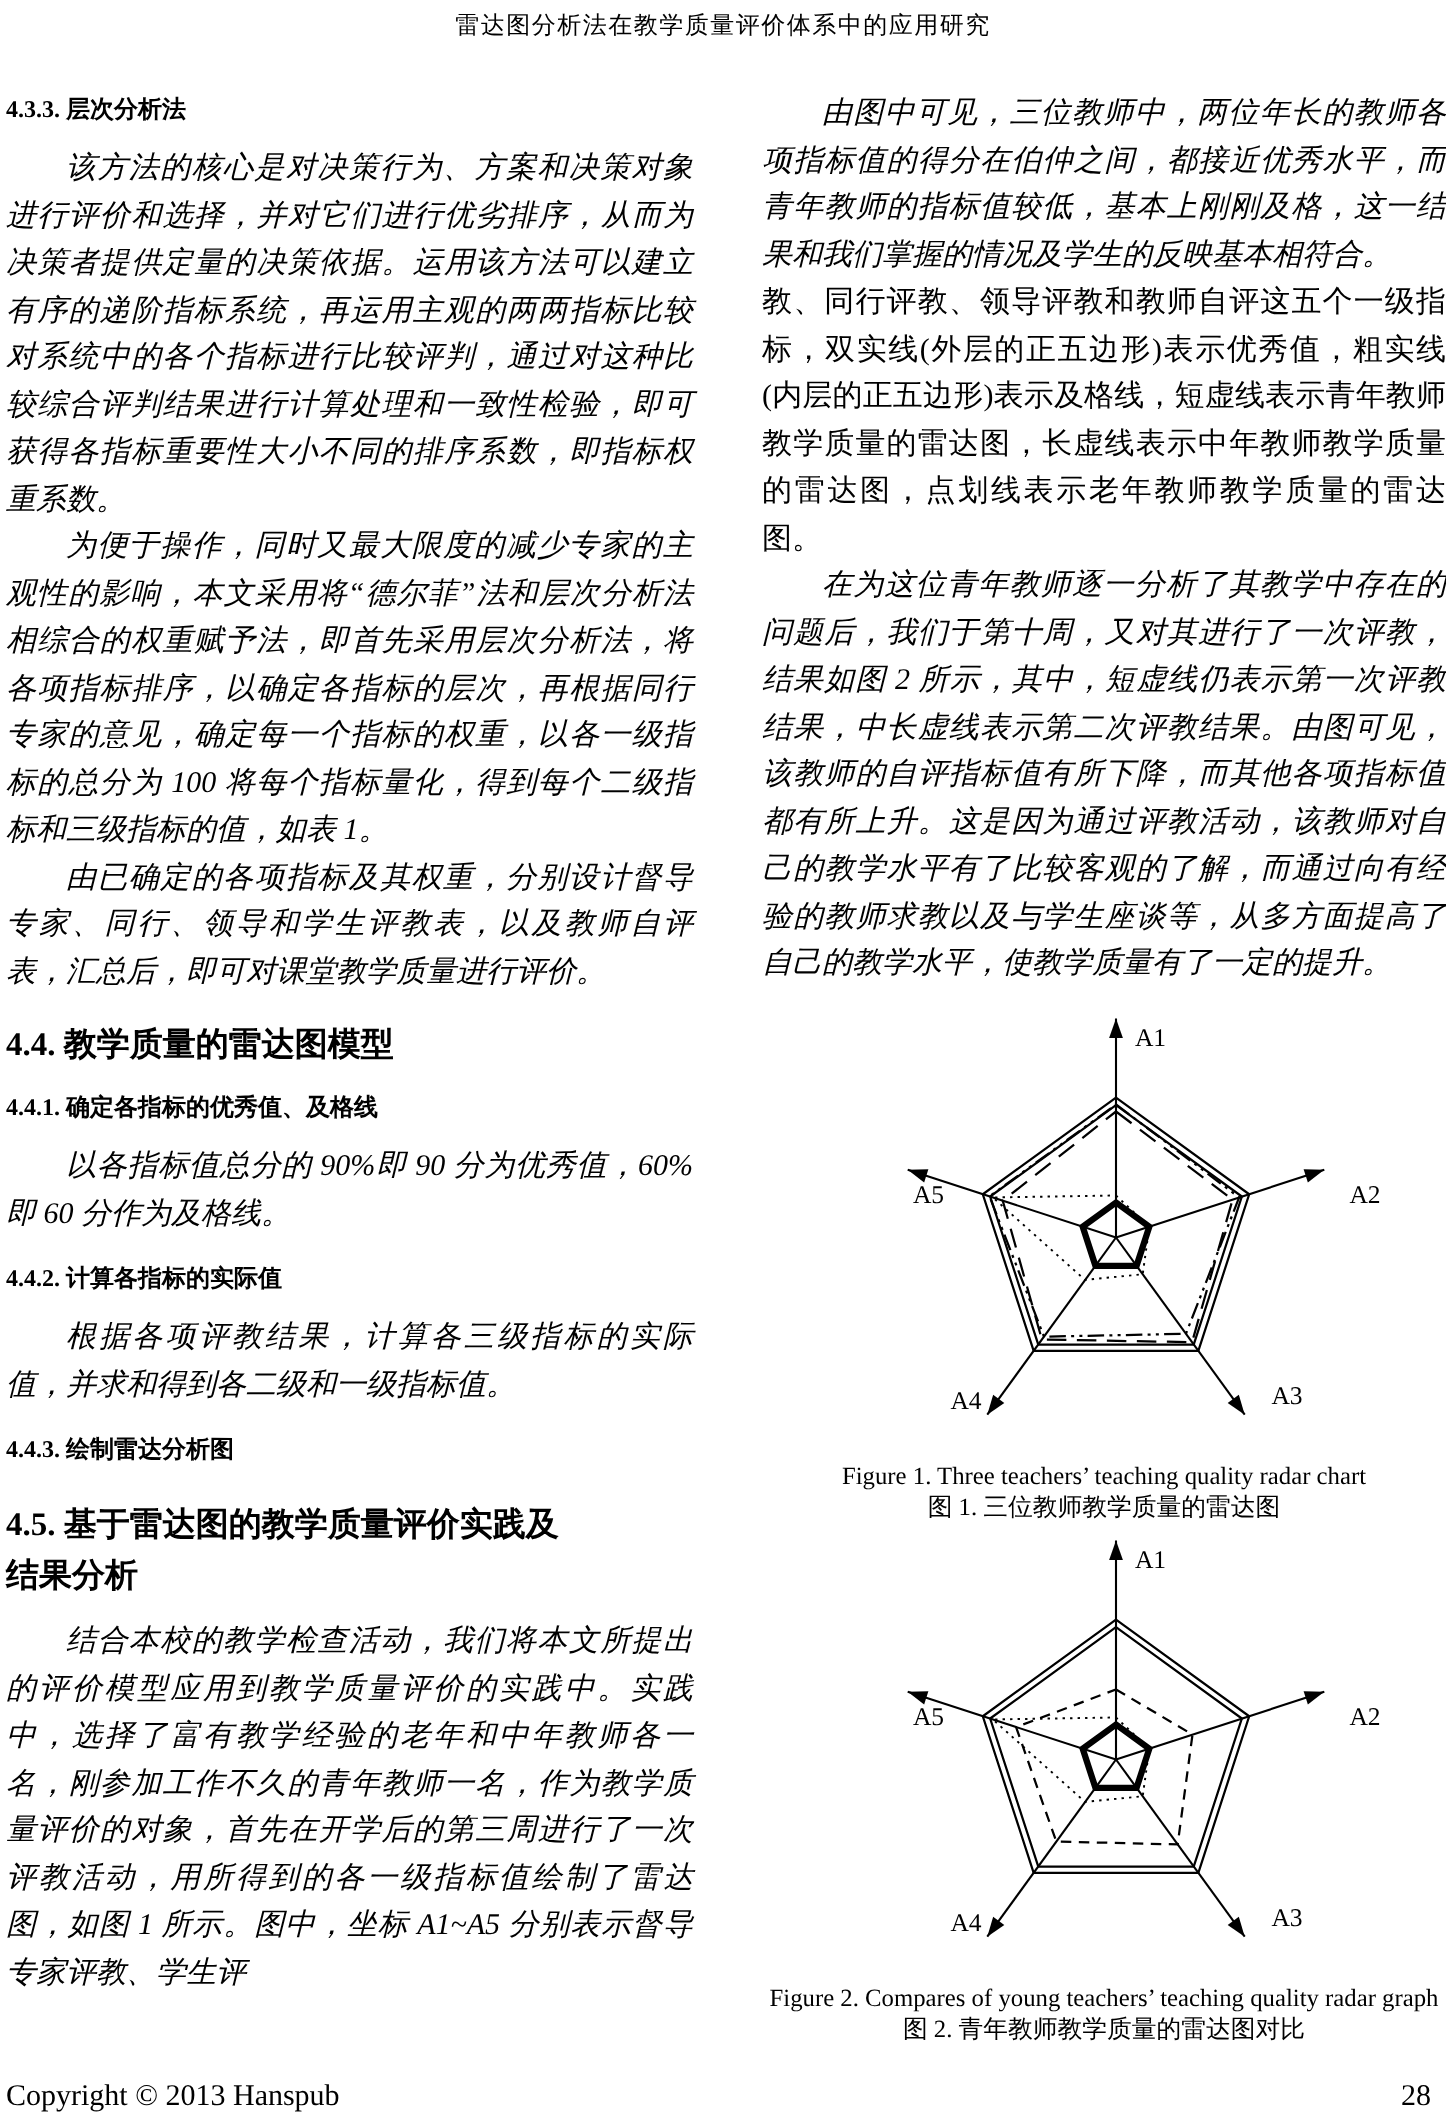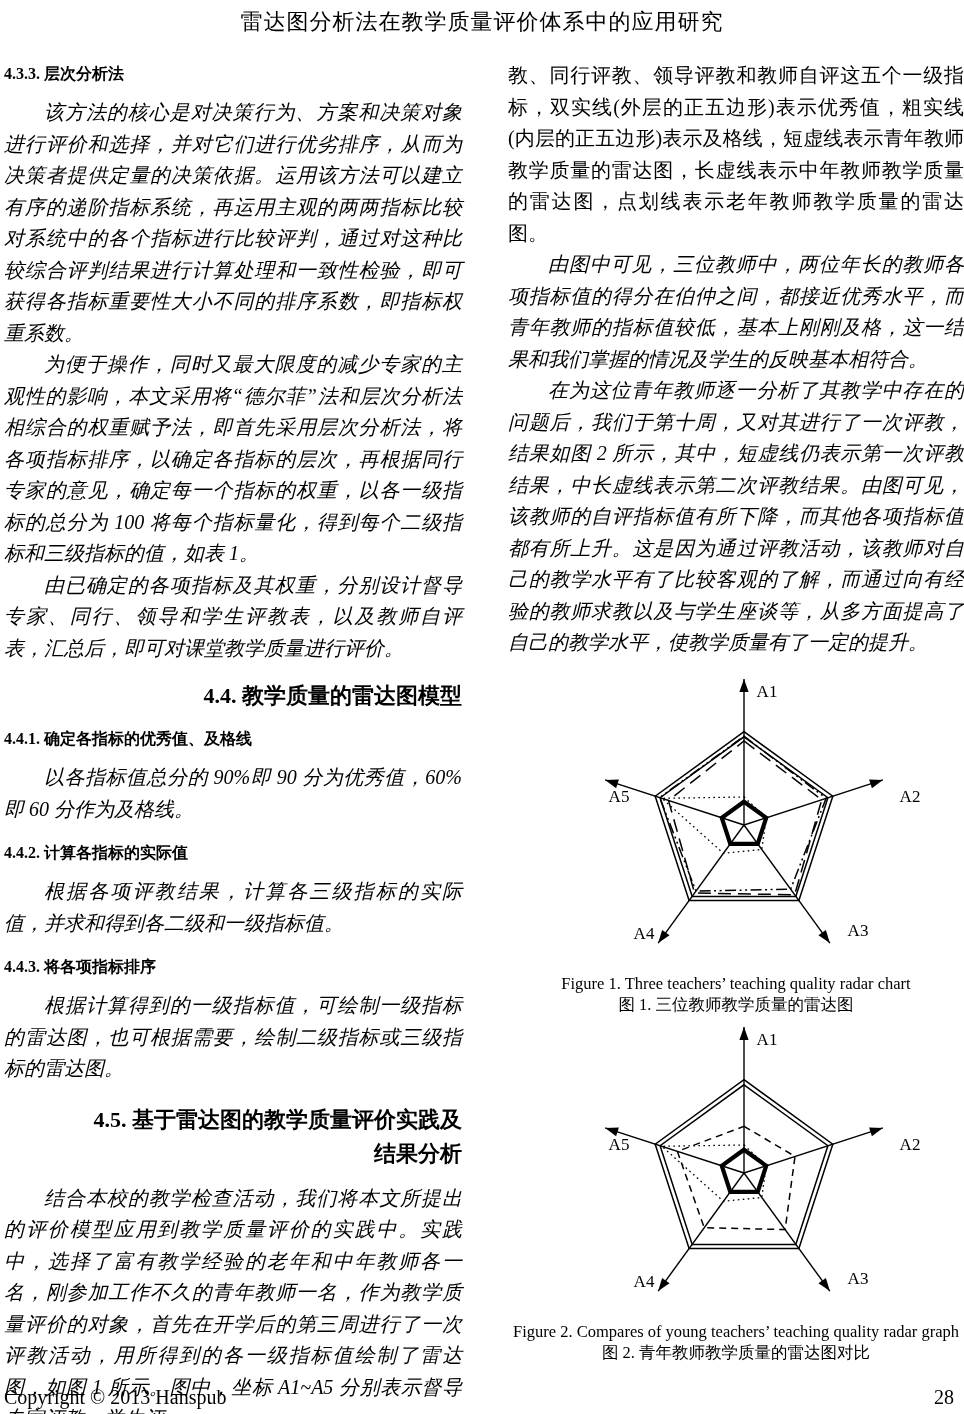--- a/index.html
+++ b/index.html
@@ -3,30 +3,30 @@
 <meta charset="utf-8">
 <style>
   html,body{margin:0;padding:0;}
   body{
     width:964px;height:1414px;position:relative;background:#ffffff;color:#000;
     font-family:"Liberation Serif","DejaVu Serif",serif;
     overflow:hidden;
   }
   .page-title{
     position:absolute;top:7px;left:0;width:100%;
-    text-align:center;font-size:22px;letter-spacing:1px;
+    text-align:center;font-size:16px;letter-spacing:1px;
   }
   .col{position:absolute;top:60px;}
   .col-left{left:4px;width:458px;}
   .col-right{left:508px;width:456px;}
   p.body{font-size:20px;line-height:31.5px;text-align:justify;margin:0;}
   p.ind{text-indent:2em;font-style:italic;}
   h3.sec{font-size:16px;font-weight:bold;margin:14px 0 9px;line-height:28px;}
   h3.first{margin-top:0;}
-  h2.sec{font-size:22px;font-weight:bold;margin:17px 0 10px;line-height:30px;text-align:right;}
+  h2.sec{font-size:22px;font-weight:bold;margin:17px 0 10px;line-height:30px;}
   h2.h45{line-height:34px;margin:18px 0 12px;}
   .h45-line2{display:block;}
   figure{margin:0;}
   figure.fig1{margin-top:14px;}
   figure.fig2{margin-top:6px;}
   figure svg{display:block;margin:0 auto;}
   figcaption{
     text-align:center;font-weight:normal;font-size:16.5px;line-height:21px;margin-top:2px;
   }
   .page-footer{
@@ -46,30 +46,29 @@
   <p class="body ind">由已确定的各项指标及其权重，分别设计督导专家、同行、领导和学生评教表，以及教师自评表，汇总后，即可对课堂教学质量进行评价。</p>
 
   <h2 class="sec">4.4. 教学质量的雷达图模型</h2>
 
   <h3 class="sec">4.4.1. 确定各指标的优秀值、及格线</h3>
   <p class="body ind">以各指标值总分的 90%即 90 分为优秀值，60%即 60 分作为及格线。</p>
 
   <h3 class="sec">4.4.2. 计算各指标的实际值</h3>
   <p class="body ind">根据各项评教结果，计算各三级指标的实际值，并求和得到各二级和一级指标值。</p>
 
-  <h3 class="sec">4.4.3. 将各项指标排序</h3>
-  <p class="body ind">根据计算得到的一级指标值，可绘制一级指标的雷达图，也可根据需要，绘制二级指标或三级指标的雷达图。</p>
+  <h3 class="sec">4.4.3. 绘制雷达分析图</h3>
 
   <h2 class="sec h45"><span>4.5. 基于雷达图的教学质量评价实践及</span><span class="h45-line2">结果分析</span></h2>
   <p class="body ind">结合本校的教学检查活动，我们将本文所提出的评价模型应用到教学质量评价的实践中。实践中，选择了富有教学经验的老年和中年教师各一名，刚参加工作不久的青年教师一名，作为教学质量评价的对象，首先在开学后的第三周进行了一次评教活动，用所得到的各一级指标值绘制了雷达图，如图 1 所示。图中，坐标 A1~A5 分别表示督导专家评教、学生评</p>
 </div>
 
 <div class="col col-right">
+  <p class="body ind">由图中可见，三位教师中，两位年长的教师各项指标值的得分在伯仲之间，都接近优秀水平，而青年教师的指标值较低，基本上刚刚及格，这一结果和我们掌握的情况及学生的反映基本相符合。</p>
   <p class="body">教、同行评教、领导评教和教师自评这五个一级指标，双实线(外层的正五边形)表示优秀值，粗实线(内层的正五边形)表示及格线，短虚线表示青年教师教学质量的雷达图，长虚线表示中年教师教学质量的雷达图，点划线表示老年教师教学质量的雷达图。</p>
-  <p class="body ind">由图中可见，三位教师中，两位年长的教师各项指标值的得分在伯仲之间，都接近优秀水平，而青年教师的指标值较低，基本上刚刚及格，这一结果和我们掌握的情况及学生的反映基本相符合。</p>
   <p class="body ind">在为这位青年教师逐一分析了其教学中存在的问题后，我们于第十周，又对其进行了一次评教，结果如图 2 所示，其中，短虚线仍表示第一次评教结果，中长虚线表示第二次评教结果。由图可见，该教师的自评指标值有所下降，而其他各项指标值都有所上升。这是因为通过评教活动，该教师对自己的教学水平有了比较客观的了解，而通过向有经验的教师求教以及与学生座谈等，从多方面提高了自己的教学水平，使教学质量有了一定的提升。</p>
 
   <figure class="fig1">
     <svg width="440" height="298" viewBox="0 0 440 298">
         <line x1="228" y1="152" x2="228" y2="6" stroke="#000" stroke-width="1.4"></line>
         <polygon points="228,6 232.6,19 223.4,19" fill="#000"></polygon>
         <text x="251" y="24" text-anchor="middle" font-size="17" fill="#000" font-family="Liberation Serif, DejaVu Serif, serif">A1</text>
         <line x1="228" y1="152" x2="366.8542513790924" y2="106.88351882125768" stroke="#000" stroke-width="1.4"></line>
         <polygon points="366.8542513790924,106.88351882125768 355.9119948413802,115.2755997230897 353.0690384931306,106.5258797731743" fill="#000"></polygon>
         <text x="394" y="129" text-anchor="middle" font-size="17" fill="#000" font-family="Liberation Serif, DejaVu Serif, serif">A2</text>

